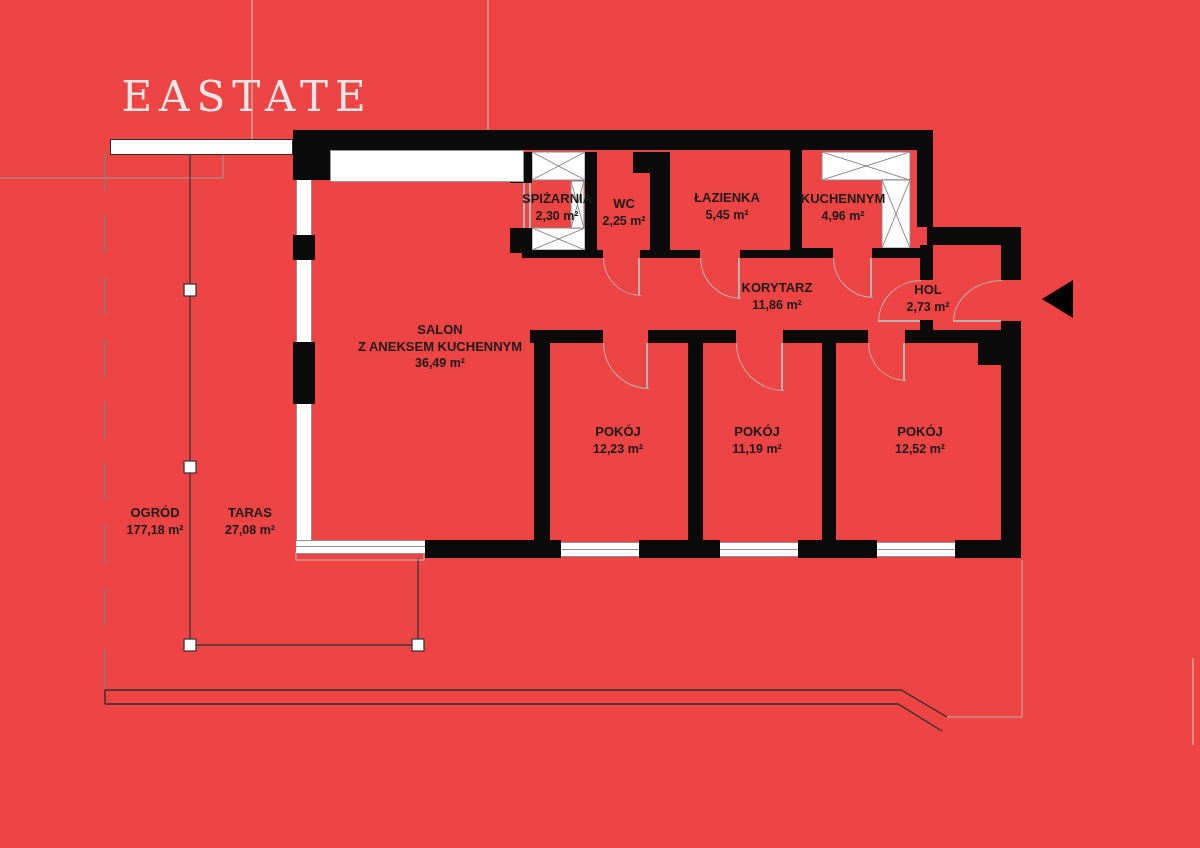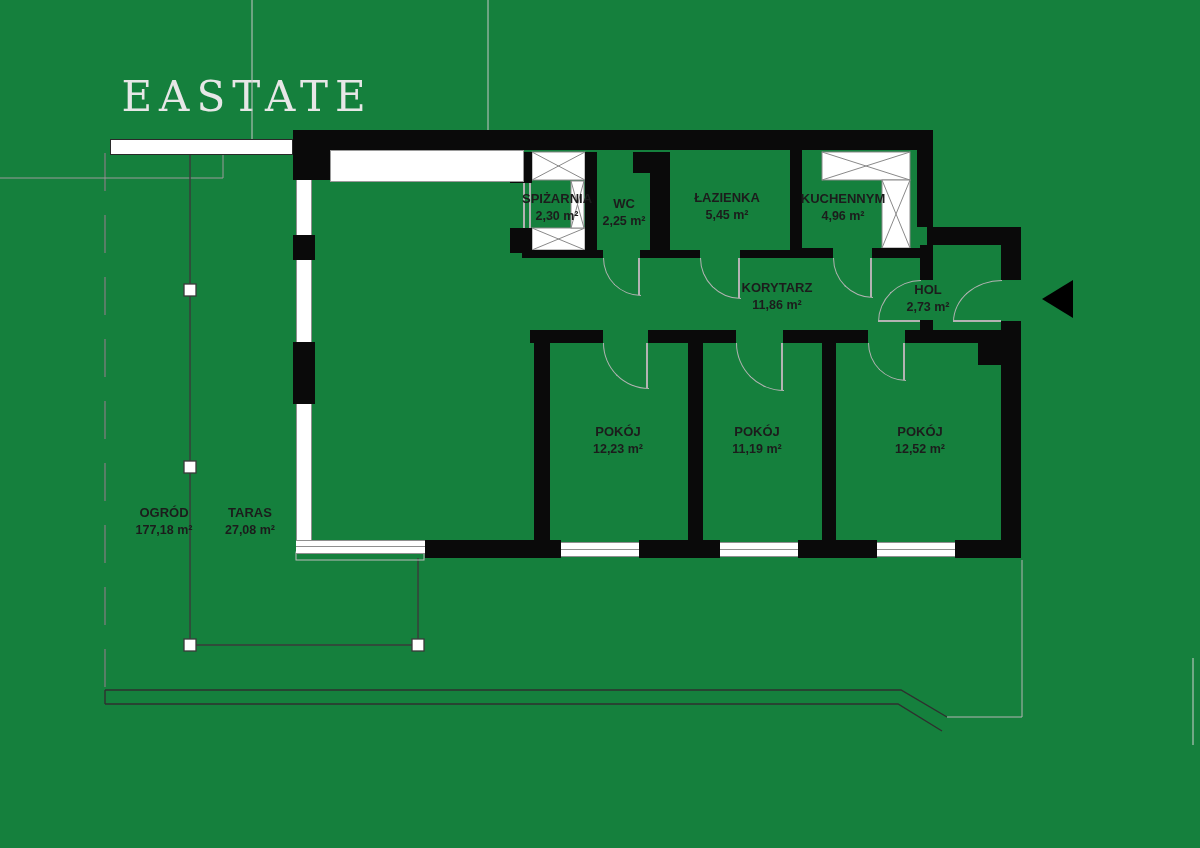--- a/index.html
+++ b/index.html
@@ -1,16 +1,16 @@
 <!DOCTYPE html>
 <html><head>
 <meta charset="utf-8">
 <style>
   html,body{margin:0;padding:0;background:#ffffff;}
-  #canvas{position:relative;width:1200px;height:848px;background:#15803d;overflow:hidden;
+  #canvas{position:relative;width:1200px;height:848px;background:#ef4444;overflow:hidden;
           font-family:"Liberation Sans",sans-serif;}
   .wall{position:absolute;background:#0a0a0a;}
   .winV{position:absolute;background-color:#fff;border-left:1px solid #8f8f8f;border-right:1px solid #8f8f8f;
         background-image:linear-gradient(to right,transparent calc(50% - .5px),#8f8f8f calc(50% - .5px),#8f8f8f calc(50% + .5px),transparent calc(50% + .5px));}
   .winH{position:absolute;background-color:#fff;border-top:1px solid #8f8f8f;border-bottom:1px solid #8f8f8f;
         background-image:linear-gradient(to bottom,transparent calc(50% - .5px),#8f8f8f calc(50% - .5px),#8f8f8f calc(50% + .5px),transparent calc(50% + .5px));}
   .arcBL{position:absolute;border-left:1.5px solid #b3b3b3;border-bottom:1.5px solid #b3b3b3;
          border-bottom-left-radius:100% 100%;}
   .arcTL{position:absolute;border-left:1.5px solid #b3b3b3;border-top:1.5px solid #b3b3b3;
          border-top-left-radius:100% 100%;}
@@ -156,20 +156,25 @@
   <div class="leafV" style="left:903px;top:343px;height:37px;"></div>
   <div class="arcTL" style="left:878px;top:280px;width:42px;height:41px;"></div>
   <div class="leafH" style="left:878px;top:320px;width:42px;"></div>
   <div class="arcTL" style="left:953px;top:280px;width:48px;height:41px;"></div>
   <div class="leafH" style="left:953px;top:320px;width:48px;"></div>
   <div class="leafV" style="left:523px;top:183px;height:45px;"></div>
   <div class="leafV" style="left:529px;top:183px;height:45px;"></div>
 
   <div class="arrow" style="left:1042px;top:280px;"></div>
 
+  <div class="label" style="left:440px;top:347px;">
+    <div>SALON</div>
+    <div>Z ANEKSEM KUCHENNYM</div>
+    <div class="area">36,49 m²</div>
+  </div>
   <div class="label" style="left:557px;top:207px;">
     <div>SPIŻARNIA</div>
     <div class="area">2,30 m²</div>
   </div>
   <div class="label" style="left:624px;top:212px;">
     <div>WC</div>
     <div class="area">2,25 m²</div>
   </div>
   <div class="label" style="left:727px;top:206px;">
     <div>ŁAZIENKA</div>
@@ -196,18 +201,18 @@
     <div class="area">11,19 m²</div>
   </div>
   <div class="label" style="left:920px;top:440px;">
     <div>POKÓJ</div>
     <div class="area">12,52 m²</div>
   </div>
   <div class="label" style="left:250px;top:521px;">
     <div>TARAS</div>
     <div class="area">27,08 m²</div>
   </div>
-  <div class="label" style="left:164px;top:521px;">
+  <div class="label" style="left:155px;top:521px;">
     <div>OGRÓD</div>
     <div class="area">177,18 m²</div>
   </div>
 
 </div>
 
 </body></html>

